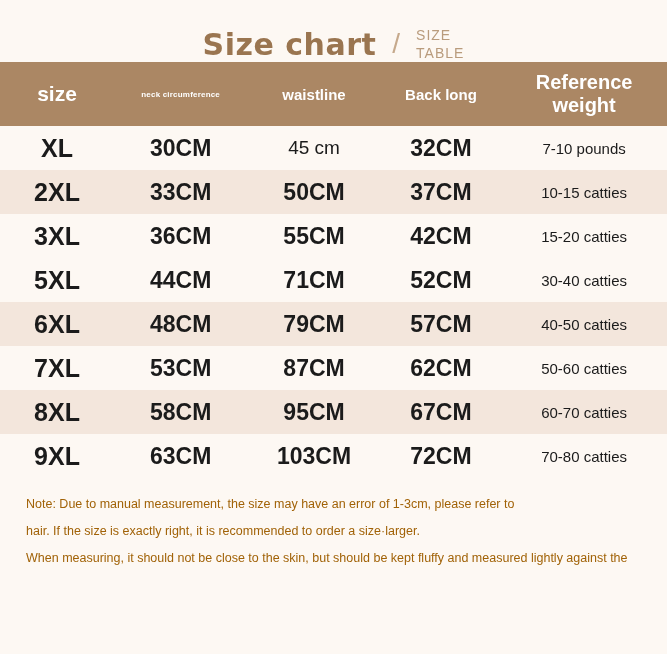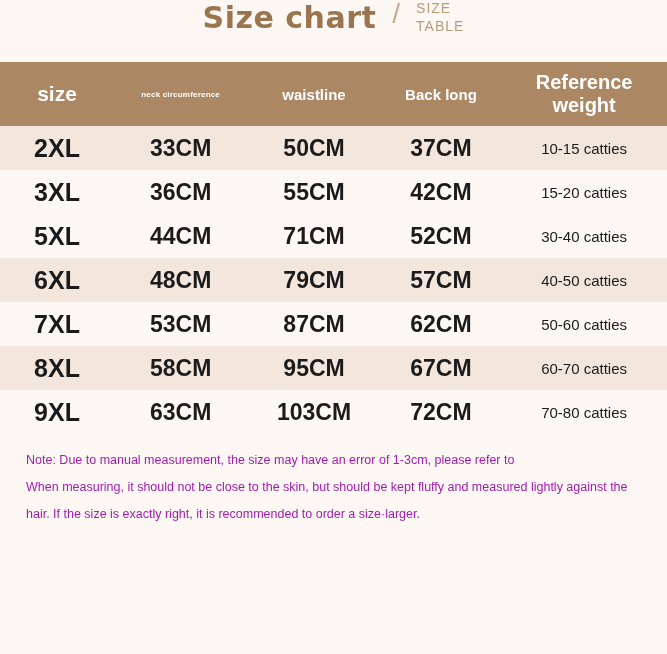--- a/index.html
+++ b/index.html
@@ -18,21 +18,21 @@
     width: 667px;
     height: 654px;
     background: #fdf8f3;
     box-sizing: border-box;
   }
 
   
   .header {
     height: 62px;
     display: flex;
-    align-items: flex-start;
+    align-items: flex-end;
     justify-content: center;
     gap: 14px;
     background: #fdf8f3;
   }
   .title-main {
     font-size: 30px;
     font-weight: bold;
     color: #9a7550;
     letter-spacing: 0.5px;
     font-family: "DejaVu Sans", sans-serif;
@@ -99,21 +99,21 @@
     font-weight: normal;
   }
   td.c-weight {
     font-size: 15px;
     font-weight: normal;
   }
 
   
   .notes {
     padding: 14px 26px 0 26px;
-    color: #a21caf;
+    color: #a16207;
     font-size: 12.5px;
     line-height: 2.0;
   }
   .notes p {
     margin: 0 0 2px 0;
   }
 </style>
 </head>
 <body>
 
@@ -132,20 +132,27 @@
     <thead>
       <tr>
         <th class="col-size">size</th>
         <th class="col-neck">neck circumference</th>
         <th class="col-waist">waistline</th>
         <th class="col-back">Back long</th>
         <th class="col-weight">Reference weight</th>
       </tr>
     </thead>
     <tbody>
+      <tr class="row-odd">
+        <td class="c-size">XL</td>
+        <td class="c-val">30CM</td>
+        <td class="c-val-light">45 cm</td>
+        <td class="c-val">32CM</td>
+        <td class="c-weight">7-10 pounds</td>
+      </tr>
       <tr class="row-even">
         <td class="c-size">2XL</td>
         <td class="c-val">33CM</td>
         <td class="c-val">50CM</td>
         <td class="c-val">37CM</td>
         <td class="c-weight">10-15 catties</td>
       </tr>
       <tr class="row-odd">
         <td class="c-size">3XL</td>
         <td class="c-val">36CM</td>
@@ -186,17 +193,17 @@
         <td class="c-val">63CM</td>
         <td class="c-val">103CM</td>
         <td class="c-val">72CM</td>
         <td class="c-weight">70-80 catties</td>
       </tr>
     </tbody>
   </table>
 
   <div class="notes">
     <p>Note: Due to manual measurement, the size may have an error of 1-3cm, please refer to</p>
+    <p>hair. If the size is exactly right, it is recommended to order a size·larger.</p>
     <p>When measuring, it should not be close to the skin, but should be kept fluffy and measured lightly against the</p>
-    <p>hair. If the size is exactly right, it is recommended to order a size·larger.</p>
   </div>
 
 </div>
 
 </body></html>

